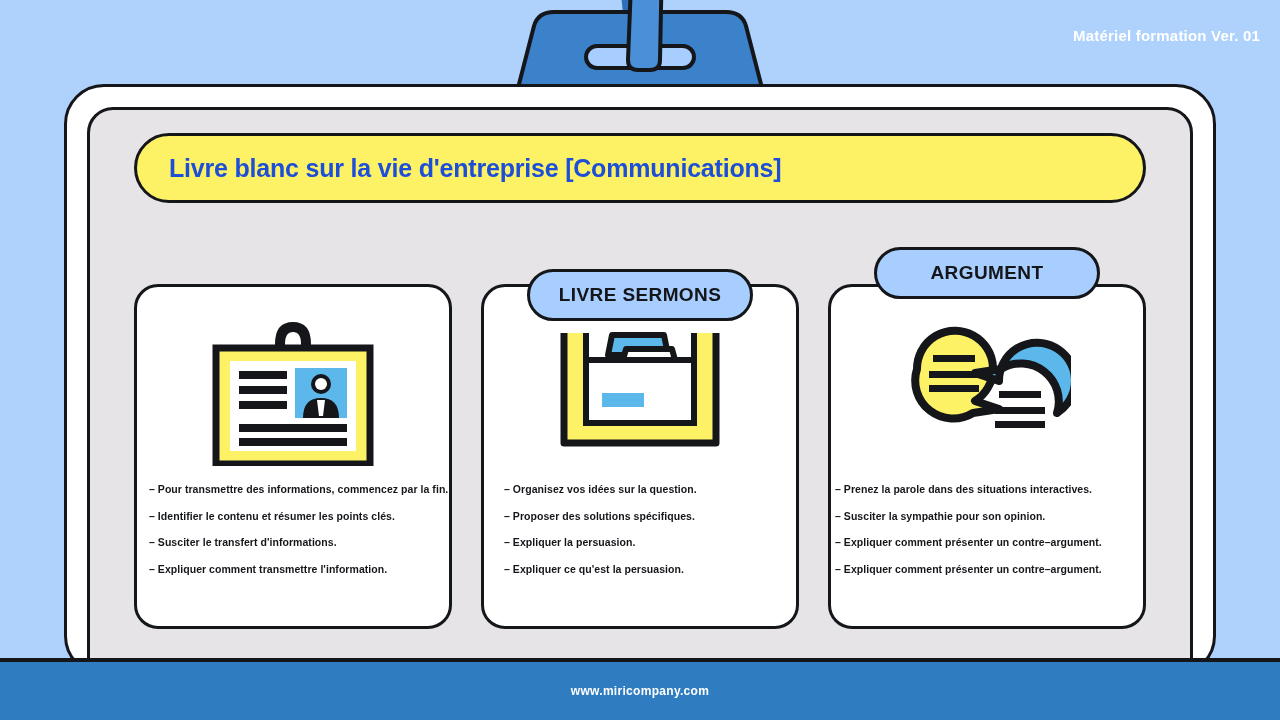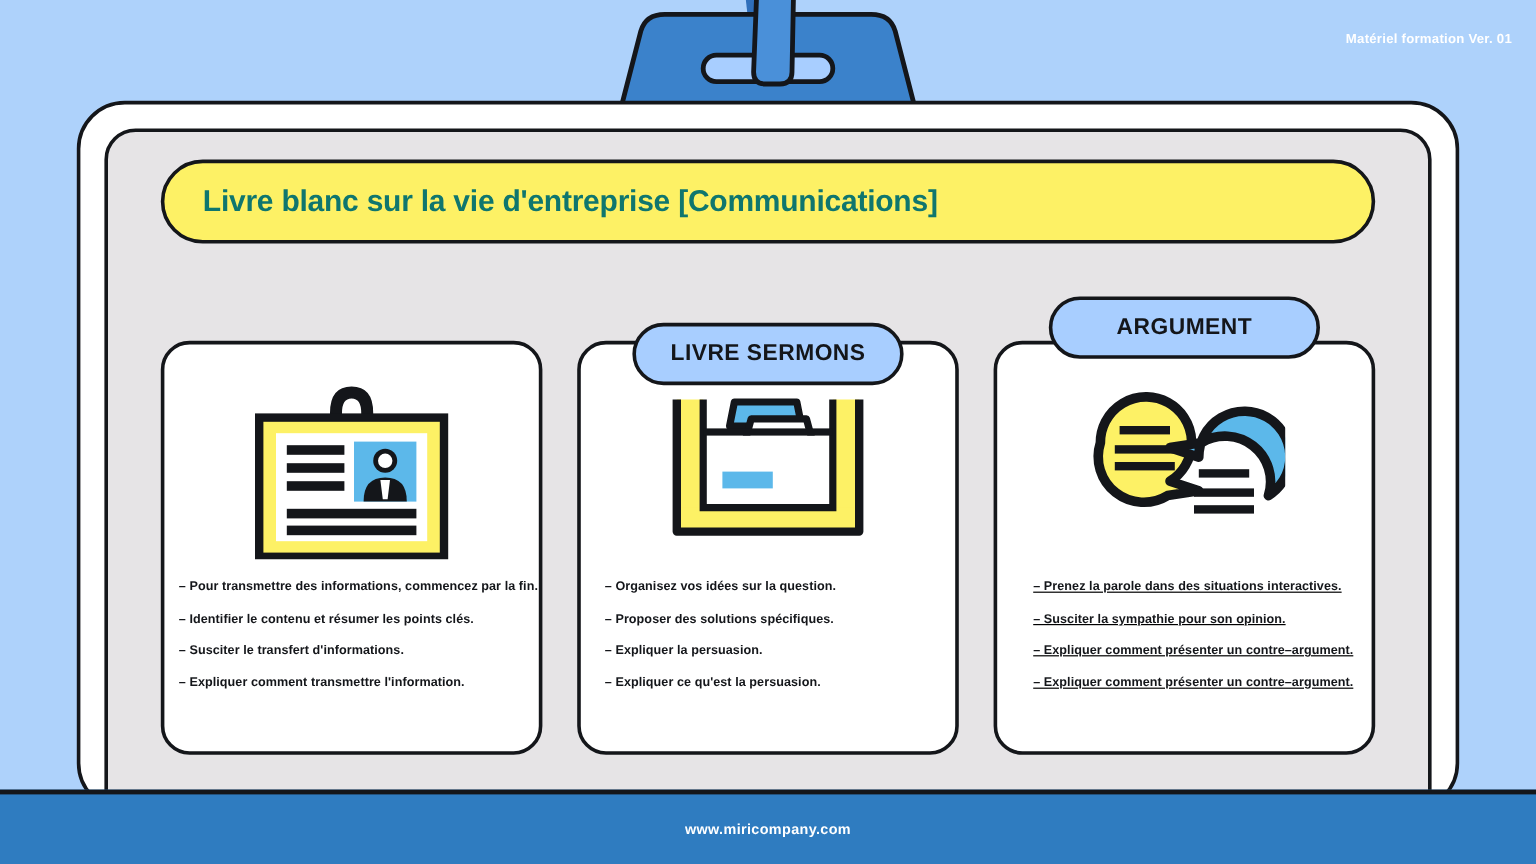--- a/index.html
+++ b/index.html
@@ -14,21 +14,21 @@
     position: relative;
     background: #aed2fb;
     font-family: "Liberation Sans", sans-serif;
   }
 
   
   .version-label {
     position: absolute;
     top: 27px;
     right: 20px;
-    font-size: 11px;
+    font-size: 15px;
     font-weight: 700;
     color: #ffffff;
     letter-spacing: 0.2px;
     z-index: 40;
   }
 
   
   .clip-wrap {
     position: absolute;
     top: -2px;
@@ -92,21 +92,21 @@
     font-size: 15px;
     font-weight: 700;
     color: #2d7de0;
     letter-spacing: 0.2px;
   }
 
   .title-text {
     margin-left: 32px;
     font-size: 25px;
     font-weight: 700;
-    color: #0f766e;
+    color: #1d4ed8;
     letter-spacing: -0.2px;
     white-space: nowrap;
   }
 
   
   .columns {
     position: absolute;
     left: 44px;
     top: 137px;
     right: 44px;
@@ -172,21 +172,21 @@
     font-size: 10.5px;
     font-weight: 700;
     color: #14161a;
     line-height: 1.15;
     margin-bottom: 14.5px;
     letter-spacing: 0.05px;
     white-space: nowrap;
   }
 
   .col-2 .bullets { padding-left: 20px; }
-  .col-3 .bullets { padding-left: 30px; text-decoration: underline; }
+  .col-3 .bullets { padding-left: 4px; }
   .col-1 .bullets { padding-left: 12px; }
 
   
   .footer {
     position: absolute;
     left: 0;
     bottom: 0;
     width: 1280px;
     height: 62px;
     background: #2f7cc0;

